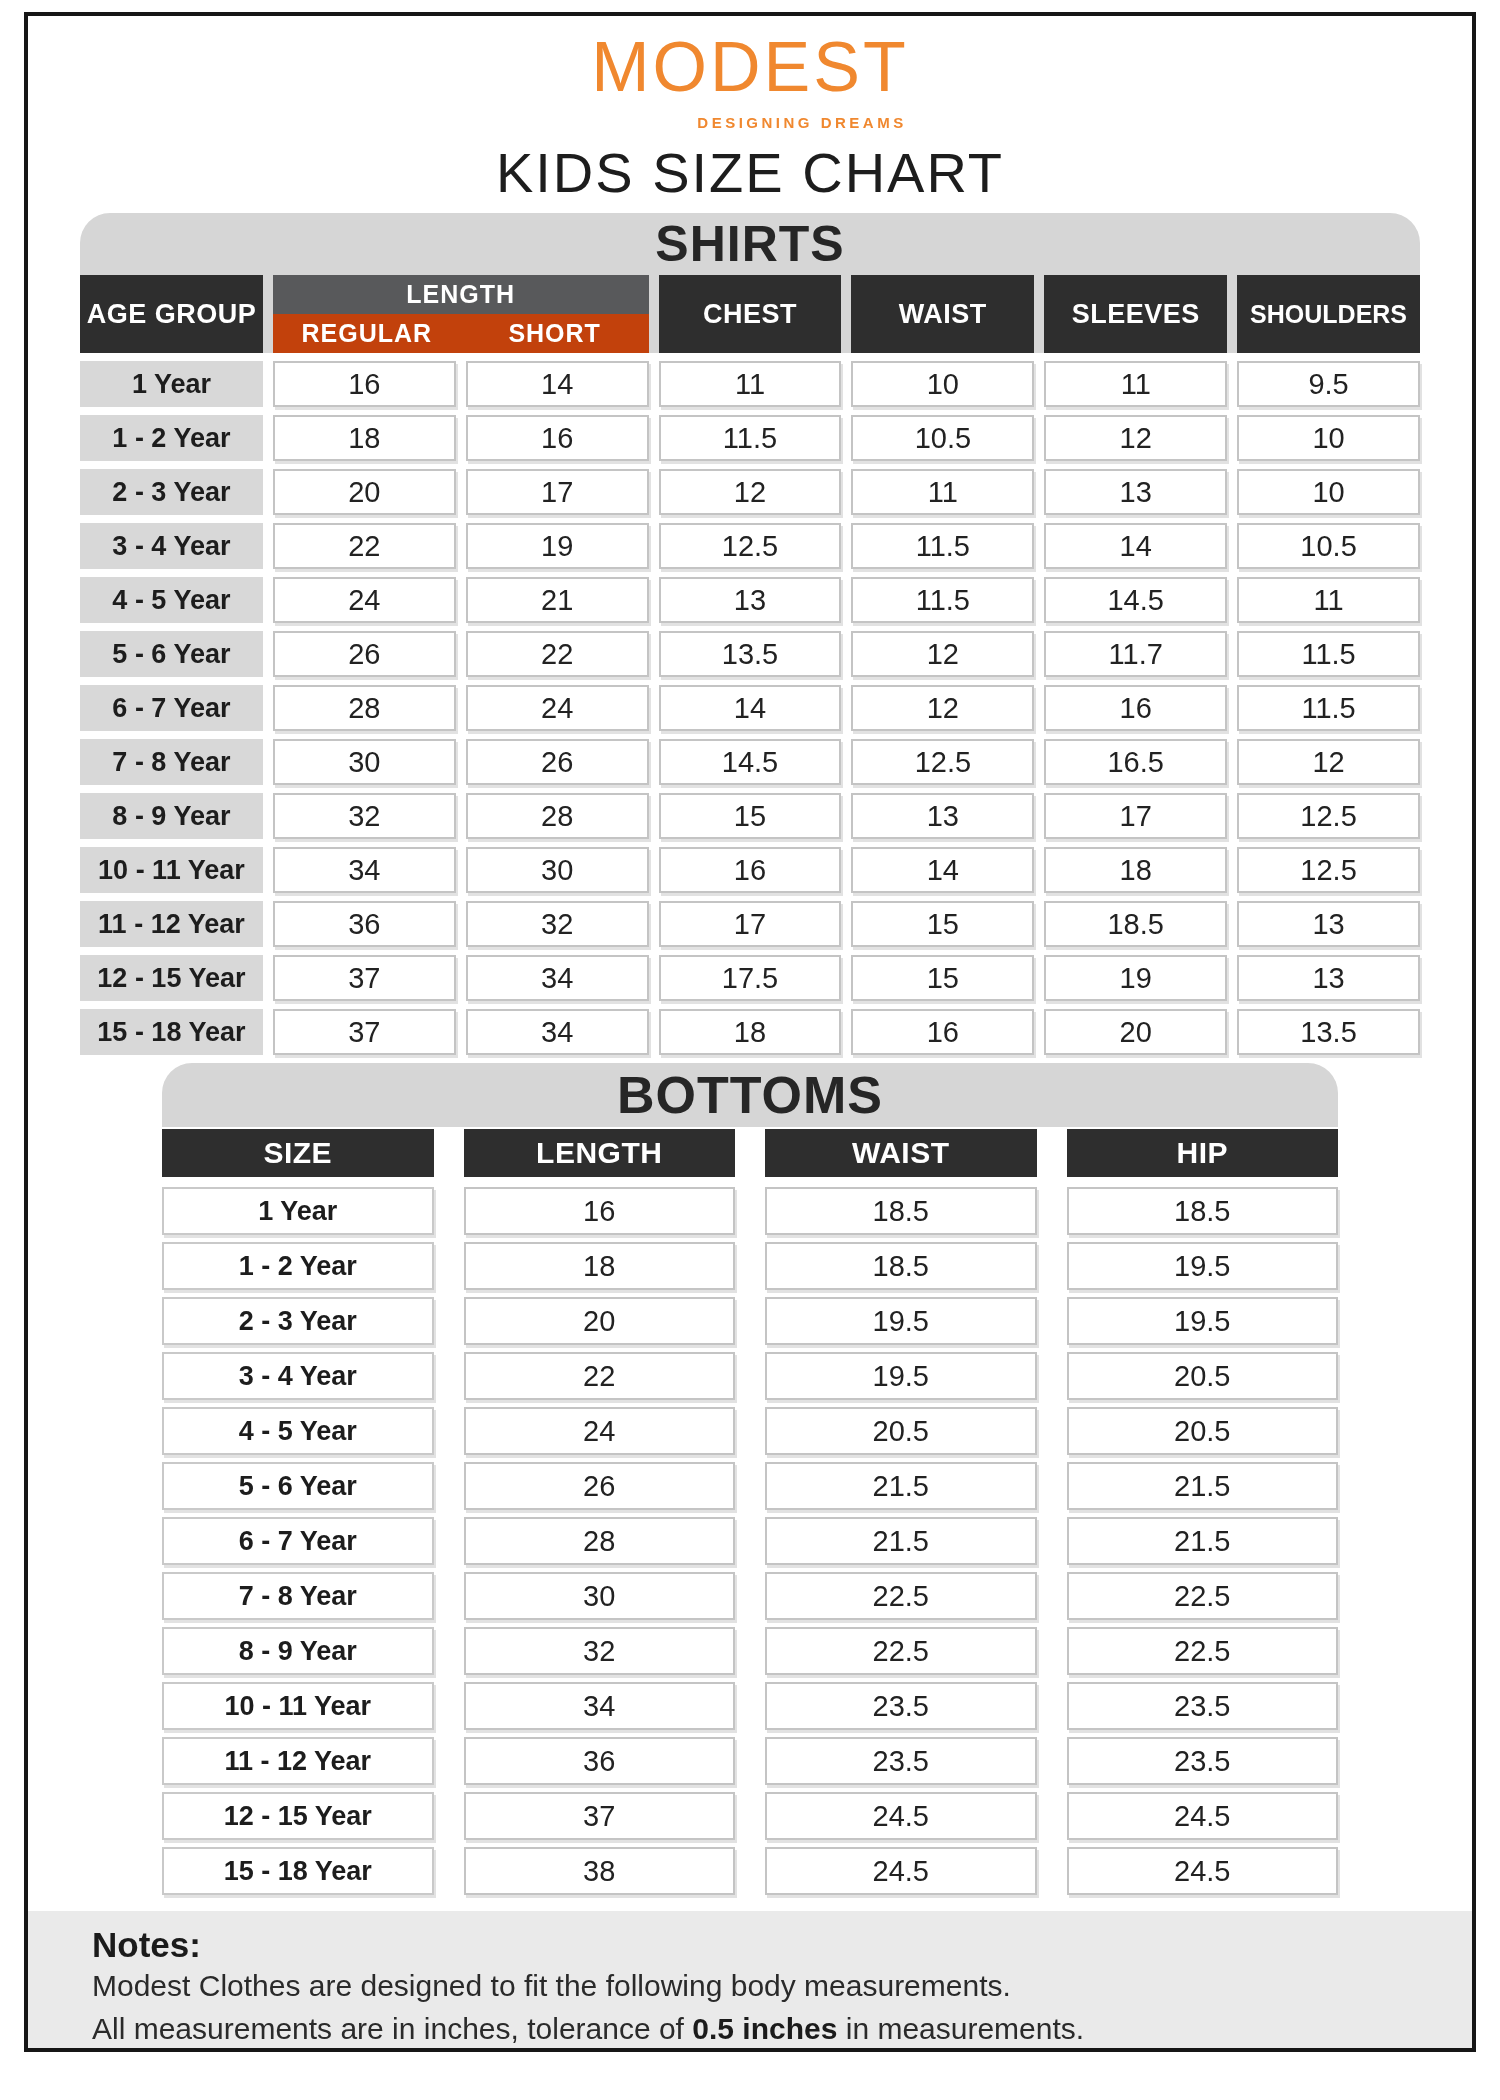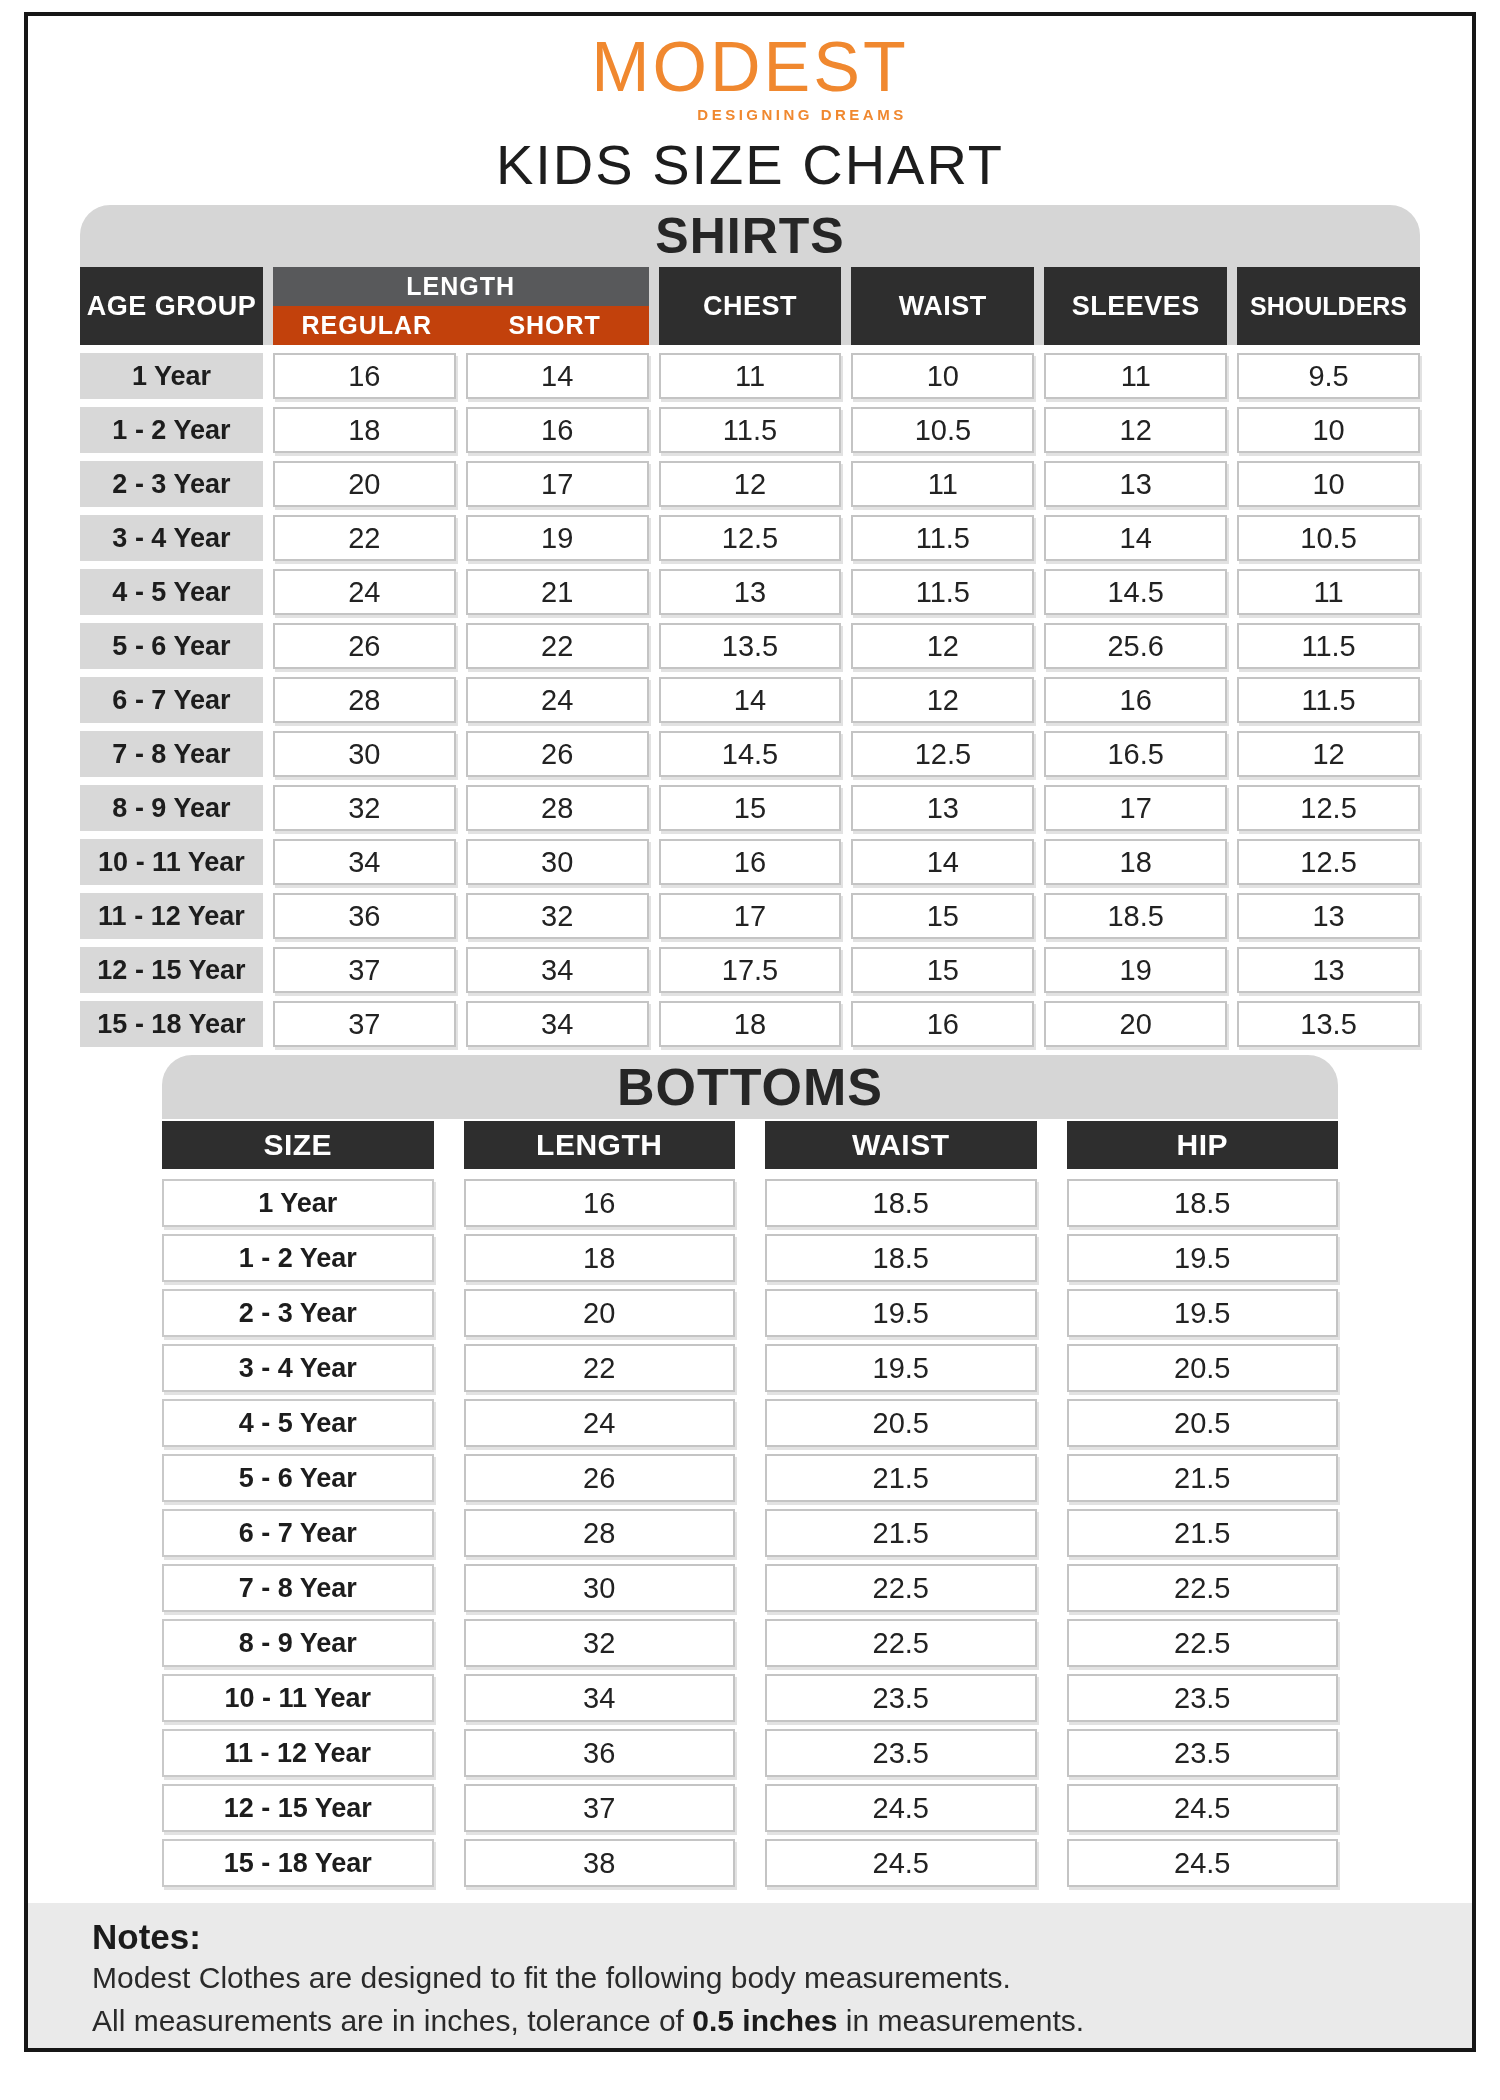--- a/index.html
+++ b/index.html
@@ -13,21 +13,21 @@
 
   
   .brand { padding-top:16px; text-align:center; }
   .logo-wrap { display:inline-block; text-align:right; }
   .logo {
     font-size:70px; line-height:1.0; font-weight:400; letter-spacing:3px;
     color:#f0882f; font-family:"Liberation Sans", sans-serif;
   }
   .tagline {
     font-size:15px; font-weight:700; letter-spacing:3.5px; color:#f0882f;
-    margin-top:4px; padding-right:2px;
+    margin-top:12px; padding-right:2px;
   }
   .page-title {
     margin-top:8px; font-size:56px; font-weight:400; letter-spacing:2px; color:#1d1d1d;
   }
 
   
   .center-col { width:1340px; margin:0 auto; }
   .banner {
     background:#d6d6d6; border-radius:30px 30px 0 0;
   }
@@ -174,21 +174,21 @@
           <div class="cell val">14.5</div>
           <div class="cell val">11</div>
         </div>
 
         <div class="shirts-grid">
           <div class="cell age-cell label-cell">5 - 6 Year</div>
           <div class="cell val">26</div>
           <div class="cell val">22</div>
           <div class="cell val">13.5</div>
           <div class="cell val">12</div>
-          <div class="cell val">25.6</div>
+          <div class="cell val">11.7</div>
           <div class="cell val">11.5</div>
         </div>
 
         <div class="shirts-grid">
           <div class="cell age-cell label-cell">6 - 7 Year</div>
           <div class="cell val">28</div>
           <div class="cell val">24</div>
           <div class="cell val">14</div>
           <div class="cell val">12</div>
           <div class="cell val">16</div>

